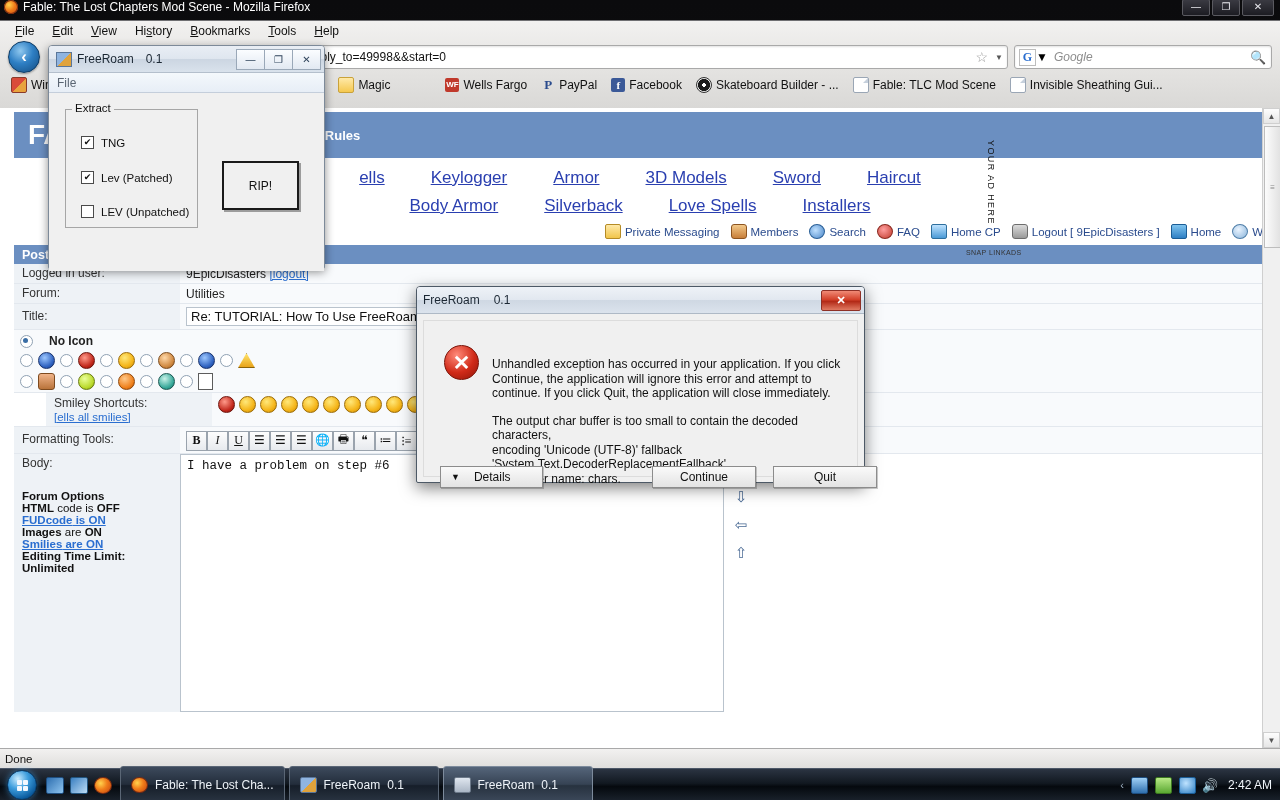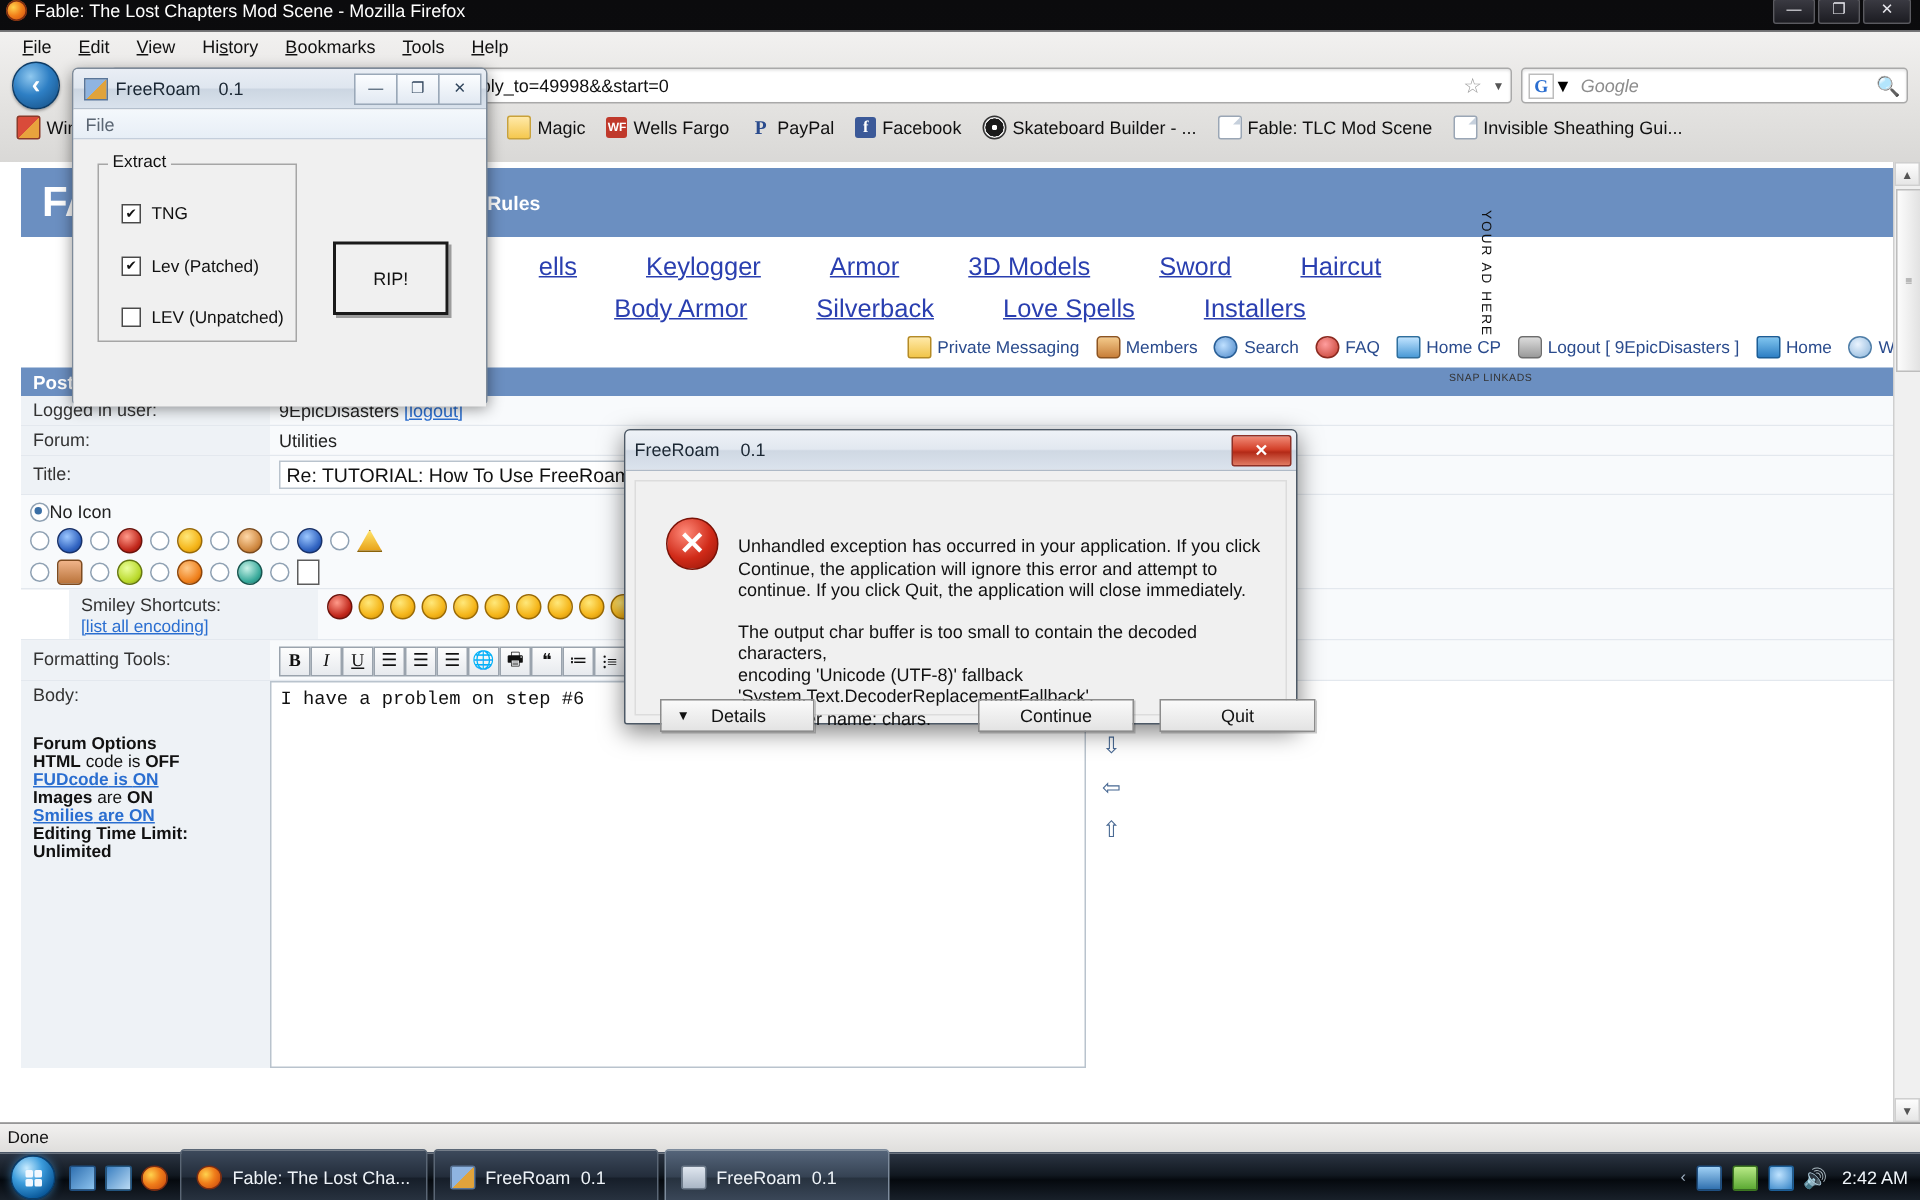--- a/index.html
+++ b/index.html
@@ -47,21 +47,21 @@
     font-size:12px;font-family:"Liberation Serif",serif;color:#2a6ed0;line-height:1;}
   .searchbox .sph{color:#8d8d8d;font-style:italic;font-size:12px;padding-left:6px;}
   .searchbox .mag{margin-left:auto;color:#4a6ea8;font-size:13px;}
   #ff-bookmarks{height:24px;display:flex;align-items:center;gap:0px;padding-left:4px;
     overflow:hidden;white-space:nowrap;}
   .bm{display:flex;align-items:center;gap:4px;padding:2px 7px;font-size:12px;color:#111;}
   .bmico{width:14px;height:14px;flex:0 0 auto;border-radius:2px;}
   .bmico.win{background:linear-gradient(135deg,#d94b3a 50%,#e8a33d 50%);border:1px solid #8a3a2a;}
   .bmico.folder{background:linear-gradient(to bottom,#ffe9a8,#f5c84f);border:1px solid #c9a23a;}
   .bmico.wf{background:#c0392b;color:#fff;font-size:8px;font-weight:bold;
-    display:flex;align-items:center;justify-content:center;line-height:1;}
+    display:flex;align-items:center;justify-content:center;line-height:1;margin-left:41px;}
   .bmico.pp{color:#2a4b8d;font-weight:bold;font-size:13px;display:flex;
     align-items:center;justify-content:center;font-family:"Liberation Serif",serif;}
   .bmico.fb{background:#3b5998;color:#fff;font-weight:bold;font-size:11px;
     display:flex;align-items:center;justify-content:center;font-family:"Liberation Serif",serif;}
   .bmico.disc{border-radius:50%;background:radial-gradient(circle at 50% 50%,#fff 0 18%,#1a1a1a 20% 60%,#e9e9e9 62% 100%);
     border:1px solid #333;}
   .bmico.page{background:#fff;border:1px solid #9aa6b5;position:relative;}
   .bmico.page:after{content:"";position:absolute;right:0;top:0;border-width:0 0 5px 5px;
     border-style:solid;border-color:transparent transparent #c6d0dc transparent;}
   
@@ -407,21 +407,21 @@
         <div class="fval">Utilities</div>
       </div>
       <div class="frow" style="min-height:25px;justify-content:flex-end;">
         <div class="flabel" style="padding-top:5px;">Title:</div>
         <div class="fval">
           <input class="titleinput" value="Re: TUTORIAL: How To Use FreeRoam" style="">
         </div>
       </div>
       <div class="frow" style="min-height:57px;">
         <div class="fval" style="flex-direction:column;align-items:flex-start;padding-top:4px;gap:4px;">
-          <div style="display:flex;align-items:center;gap:0;">
+          <div style="display:flex;align-items:center;gap:16px;font-weight:bold;">
             <span class="radio on"></span>
             <span>No Icon</span>
           </div>
           <div style="display:flex;align-items:center;gap:5px;">
             <span class="radio"></span>
               <span class="smiley blue"></span>
             <span class="radio"></span>
               <span class="smiley red"></span>
             <span class="radio"></span>
               <span class="smiley"></span>
@@ -442,21 +442,21 @@
             <span class="radio"></span>
               <span class="smiley cyan"></span>
             <span class="radio"></span>
               <span class="docico"></span>
           </div>
         </div>
       </div>
       <div class="frow" style="min-height:27px;">
         <div class="flabel" style="padding-top:3px;margin-left:32px;">
           <div>Smiley Shortcuts:</div>
-          <a style="text-decoration:underline;font-size:11.5px;">[list all encoding]</a>
+          <a style="text-decoration:underline;font-size:11.5px;">[ells all smilies]</a>
         </div>
         <div class="fval" style="gap:4px;padding-top:3px;align-items:flex-start;">
           <span class="smiley red"></span>
           <span class="smiley"></span>
           <span class="smiley"></span>
           <span class="smiley"></span>
           <span class="smiley"></span>
           <span class="smiley"></span>
           <span class="smiley"></span>
           <span class="smiley"></span>

